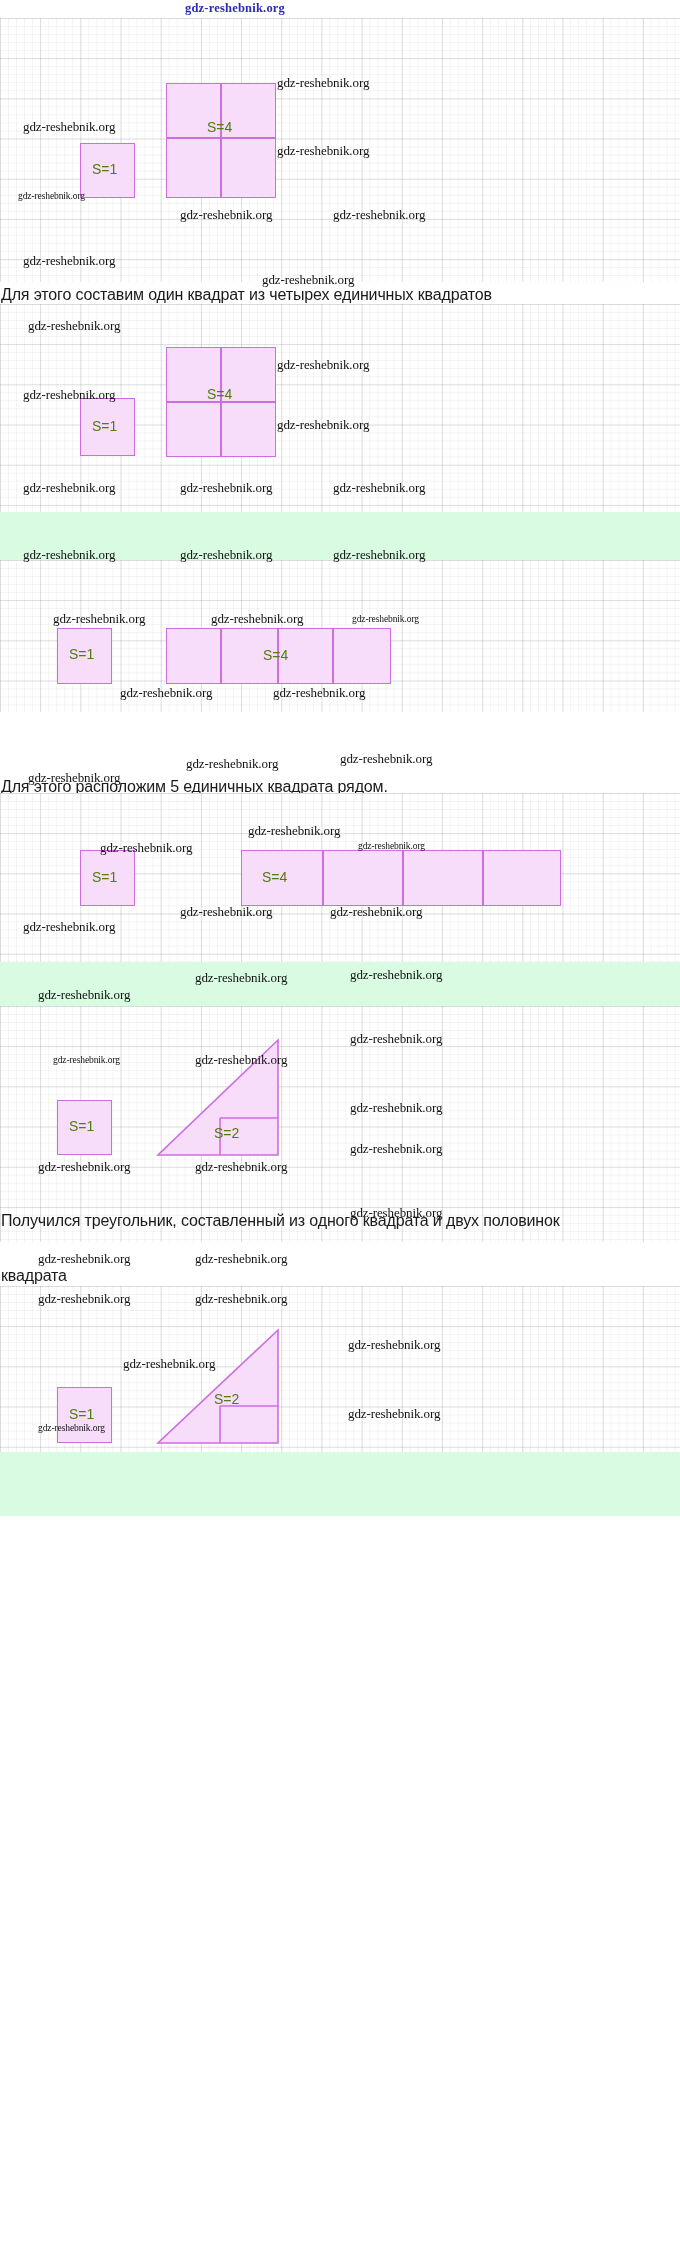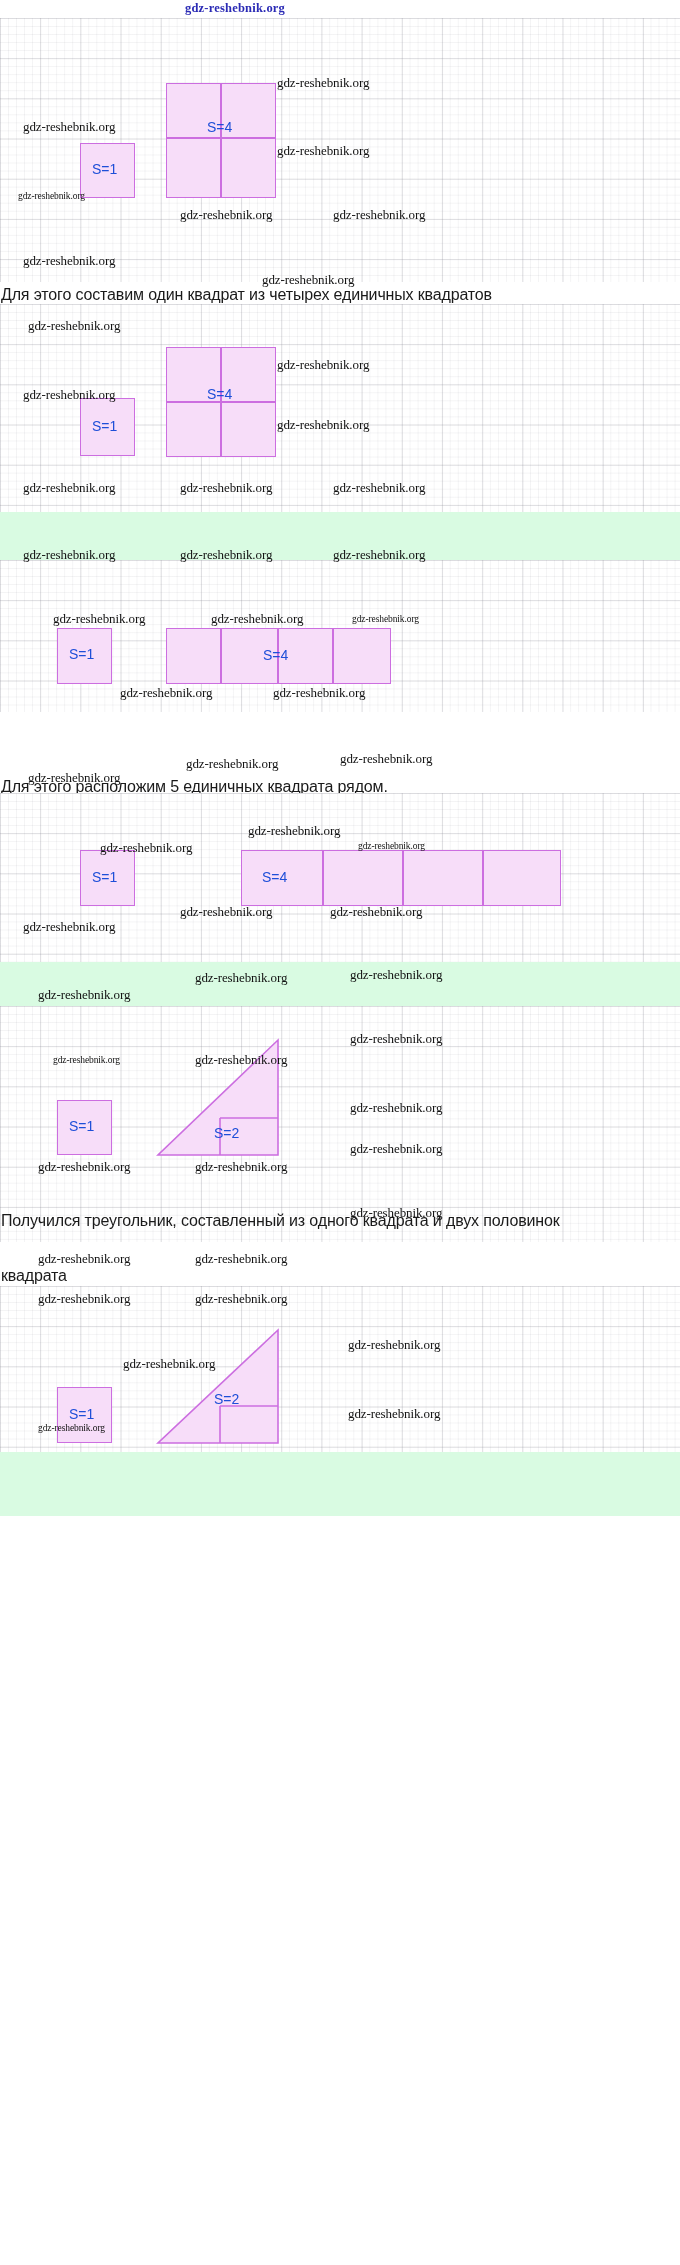--- a/index.html
+++ b/index.html
@@ -73,21 +73,21 @@
     background:#cc6ee0;
   }
   .fig .div-h{
     position:absolute;
     left:0;right:0;
     height:1.6px;
     background:#cc6ee0;
   }
   .fig-label{
     position:absolute;
-    color:#1d4ed8;
+    color:#4d7c0f;
     font-family:"Liberation Sans", sans-serif;
     font-size:14px;
     line-height:14px;
     white-space:nowrap;
   }
   .tri{ position:absolute; }
 
   
   .band{
     position:absolute;

